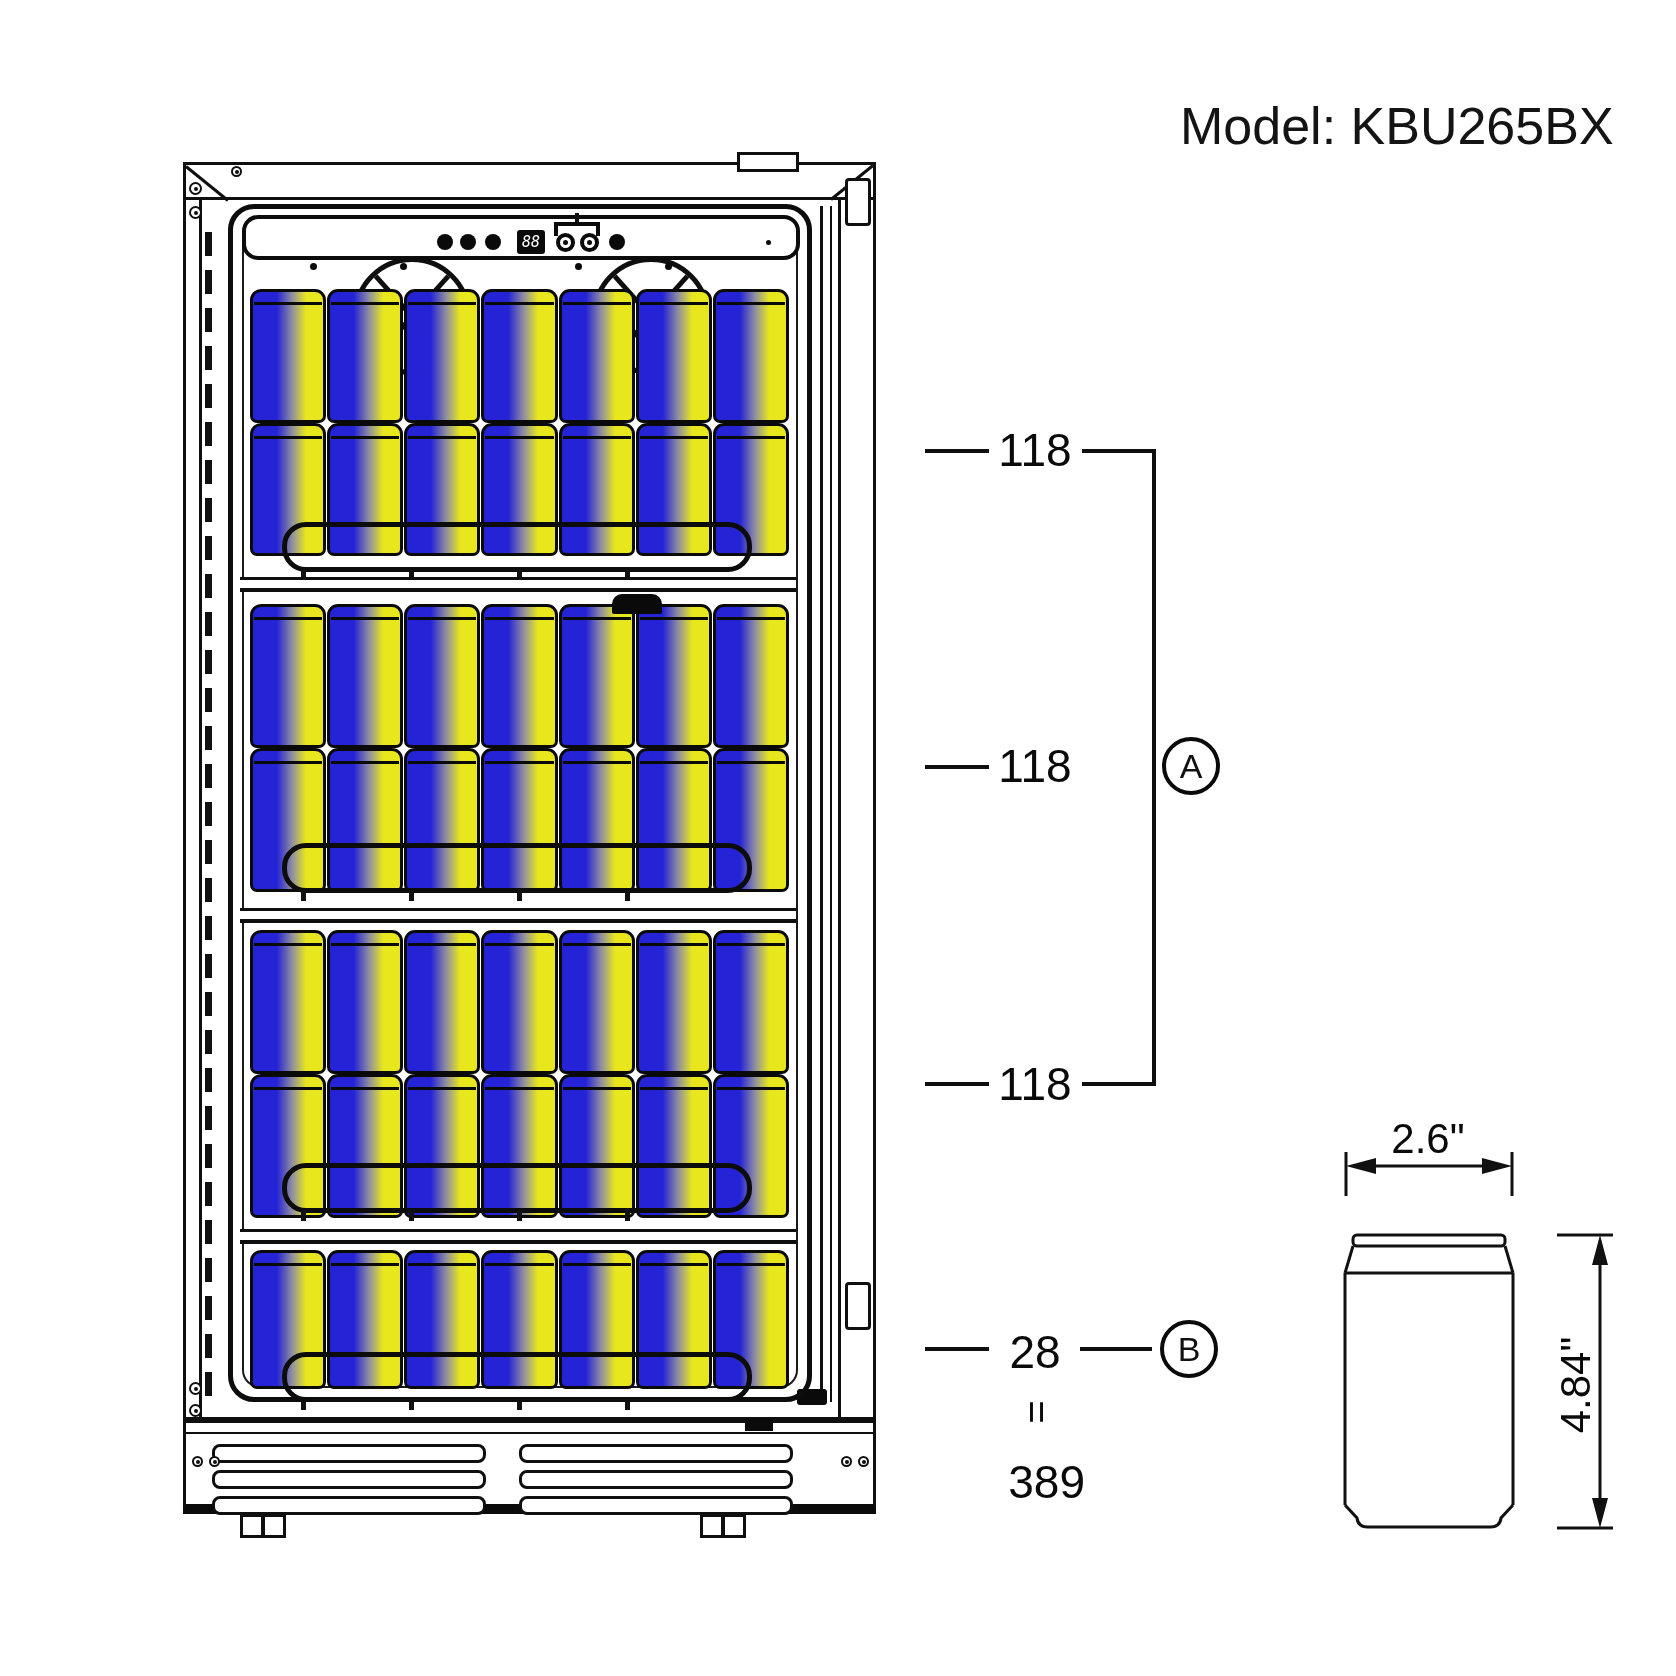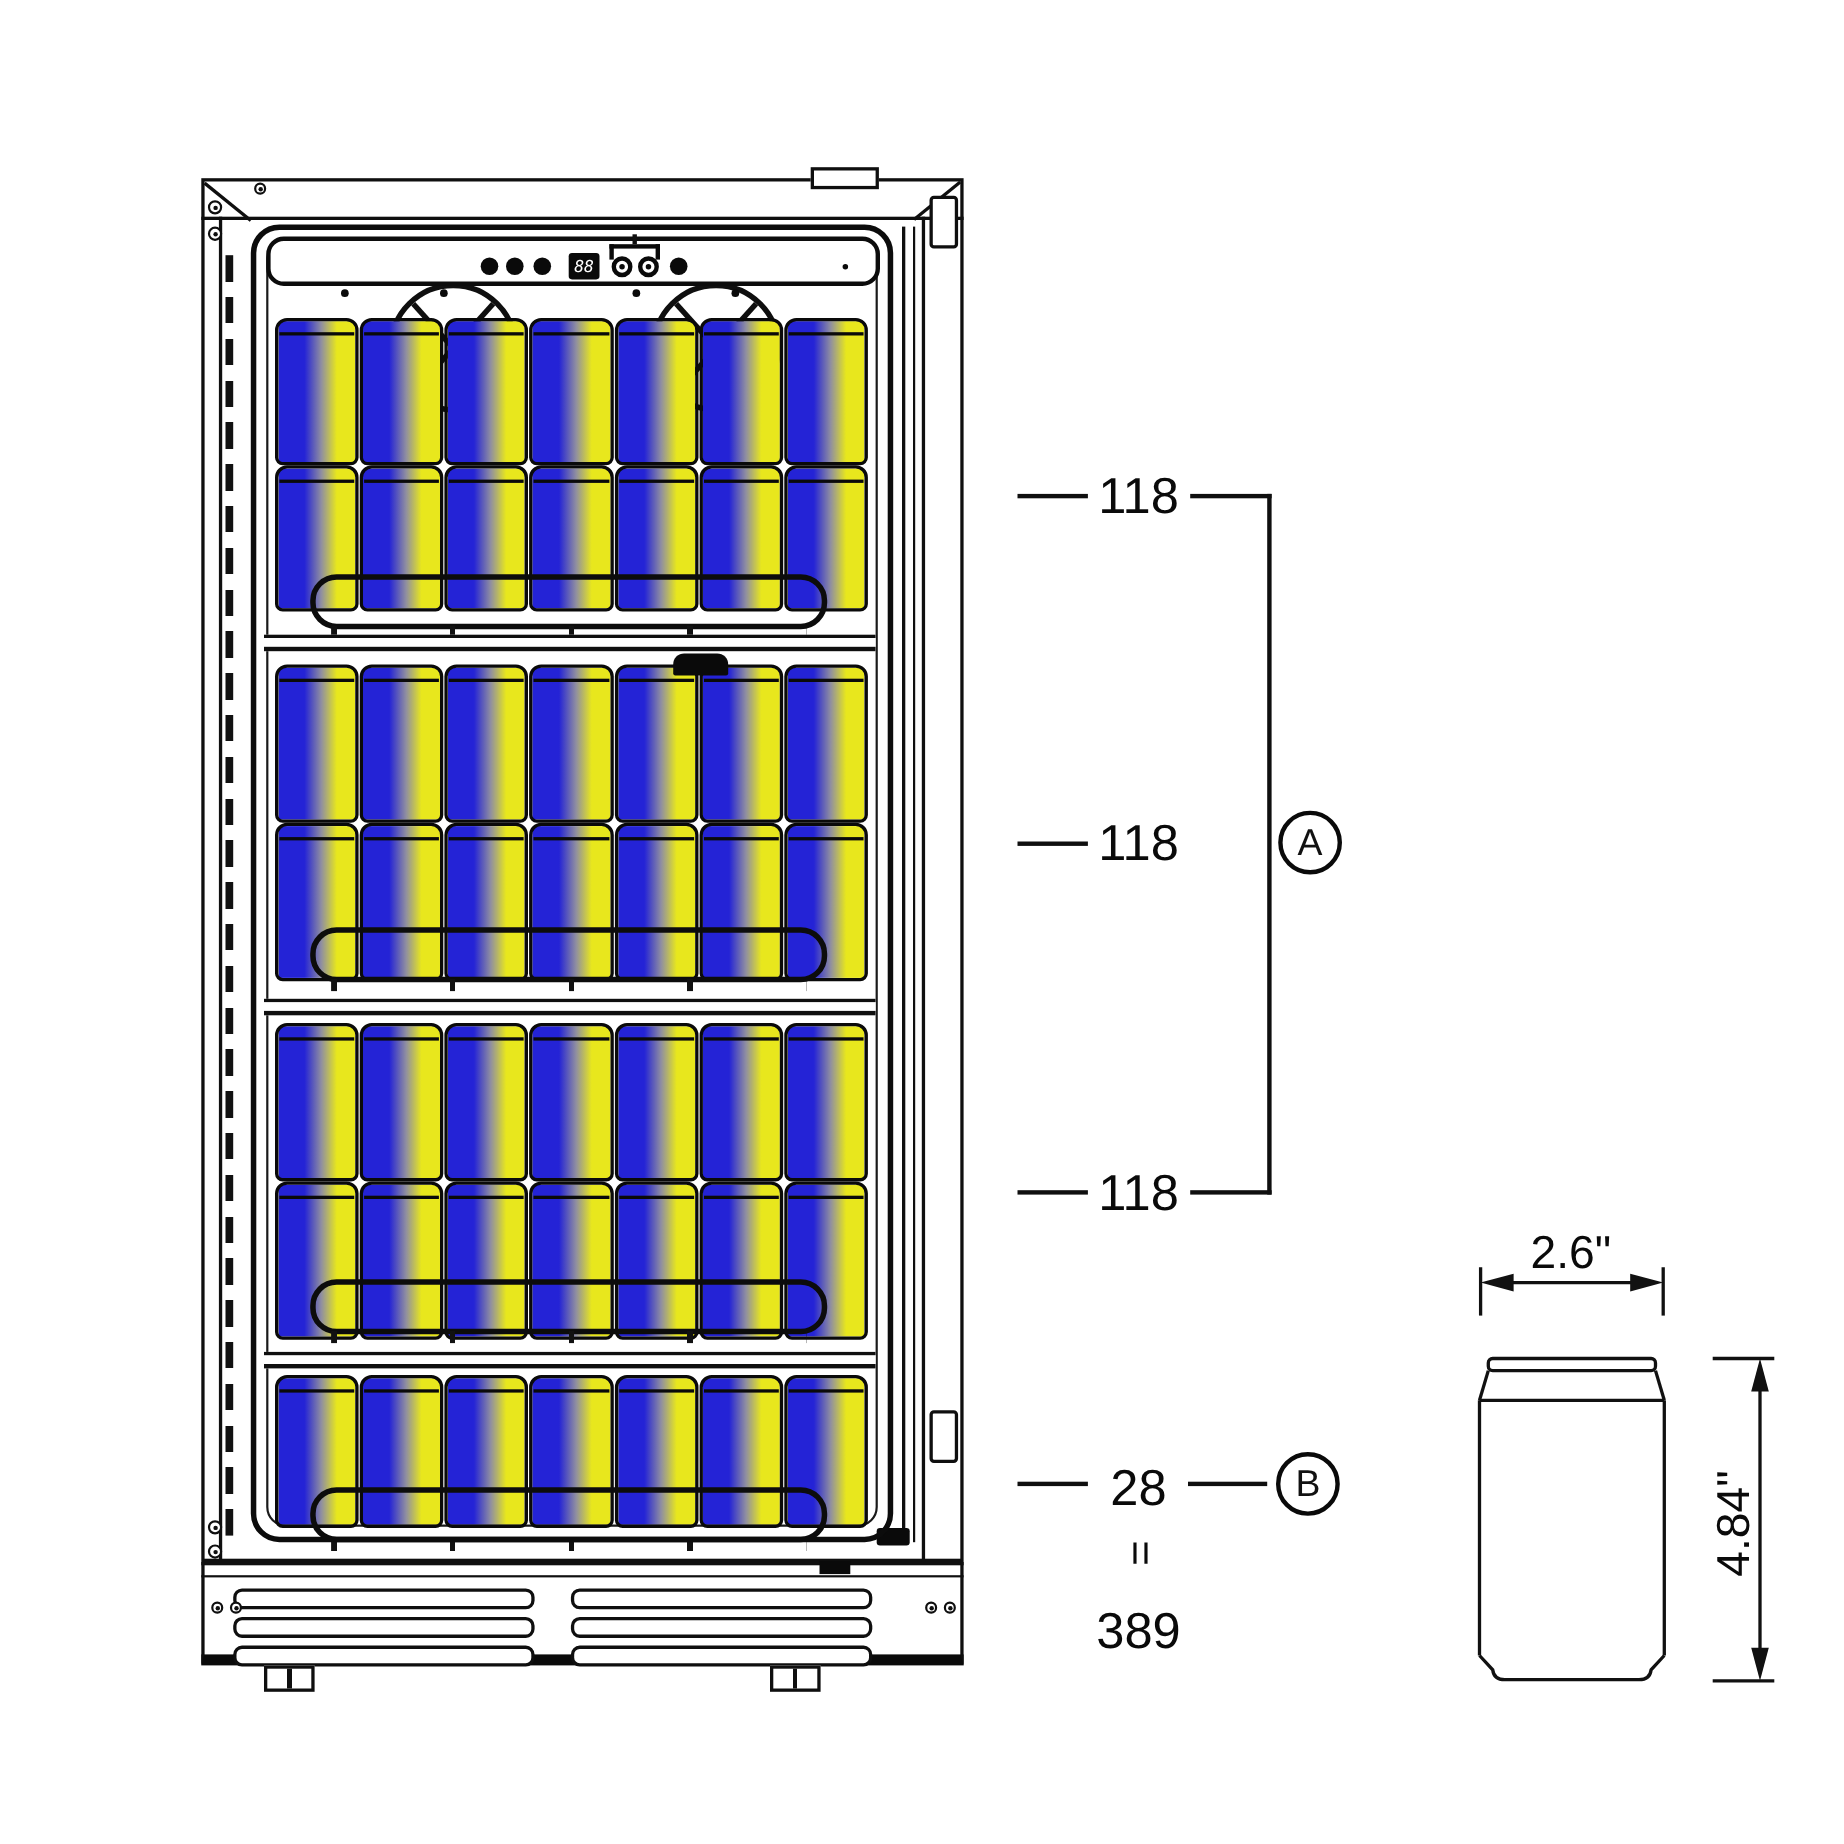--- a/index.html
+++ b/index.html
@@ -41,20 +41,21 @@
   .title{position:absolute;left:1180px;top:96px;width:460px;font-size:52px;color:#141414;}
   .candetail-text{position:absolute;font-size:42px;color:#0a0a0a;text-align:center;line-height:1;}
   svg line, svg path, svg rect{stroke:#111;stroke-width:3;fill:none;}
   svg polygon{fill:#111;stroke:none;}
 </style>
 </head>
 <body>
 
 <div id="stage">
 
+  <div class="title">Model: KBU265BX</div>
 
   <div class="cab"></div>
   <div class="hline" style="left:183px;top:197px;width:693px;height:3px;"></div>
   <div class="bevel" style="left:186px;top:165px;transform:rotate(39deg);"></div>
   <div class="bevel" style="left:831px;top:198px;transform:rotate(-39deg);"></div>
   <div class="vline" style="left:199px;top:197px;width:3px;height:1223px;"></div>
   <div class="vline" style="left:838px;top:197px;width:3px;height:1223px;"></div>
   <div class="seal"></div>
   <div class="vline" style="left:820px;top:206px;width:3px;height:1196px;"></div>
   <div class="vline" style="left:830px;top:206px;width:2px;height:1196px;"></div>
@@ -199,21 +200,21 @@
   <div class="circle-label" style="left:1162px;top:737px;">A</div>
   <div class="hline" style="left:925px;top:1082px;width:64px;height:4px;"></div>
   <div class="dim-text" style="left:990px;top:1061px;width:90px;">118</div>
   <div class="hline" style="left:1082px;top:1082px;width:74px;height:4px;"></div>
 
   <div class="hline" style="left:925px;top:1347px;width:64px;height:4px;"></div>
   <div class="dim-text" style="left:990px;top:1329px;width:90px;">28</div>
   <div class="hline" style="left:1080px;top:1347px;width:72px;height:4px;"></div>
   <div class="circle-label" style="left:1160px;top:1320px;">B</div>
   <div class="dim-text" style="left:1013px;top:1390px;width:44px;height:44px;font-size:40px;transform:rotate(90deg);">=</div>
-  <div class="dim-text" style="left:985px;top:1459px;width:100px;">389</div>
+  <div class="dim-text" style="left:985px;top:1459px;width:100px;text-align:right;">389</div>
 
   <div class="candetail-text" style="left:1373px;top:1118px;width:110px;">2.6"</div>
   <div class="candetail-text" style="left:1507px;top:1363px;width:140px;height:44px;transform:rotate(-90deg);">4.84"</div>
   <svg class="abs" style="left:1330px;top:1115px;" width="320" height="440" viewBox="0 0 320 440">
     <line x1="16" y1="37" x2="16" y2="81"></line>
     <line x1="182" y1="37" x2="182" y2="81"></line>
     <line x1="42" y1="51" x2="156" y2="51"></line>
     <polygon points="16,51 46,43 46,59"></polygon>
     <polygon points="182,51 152,43 152,59"></polygon>
     <rect x="23" y="120" width="152" height="11" rx="4"></rect>

